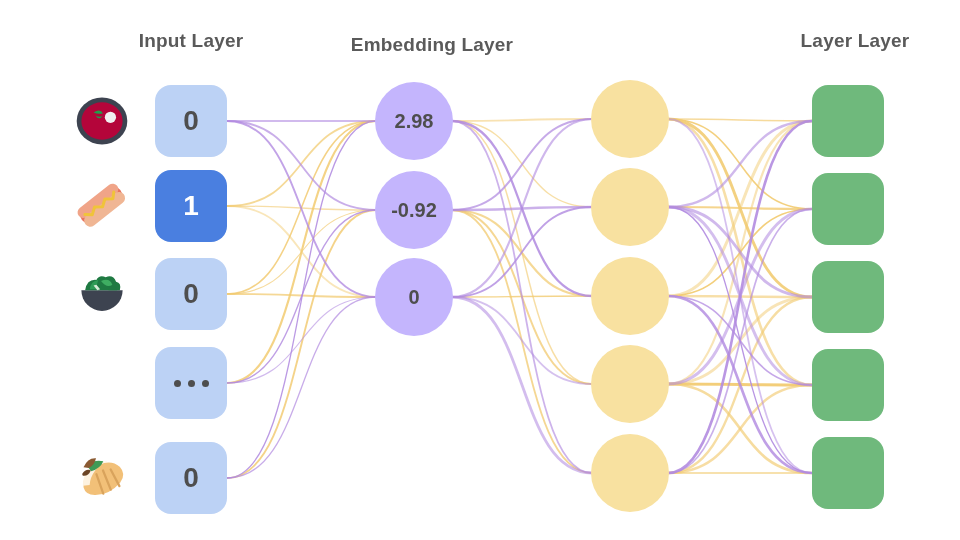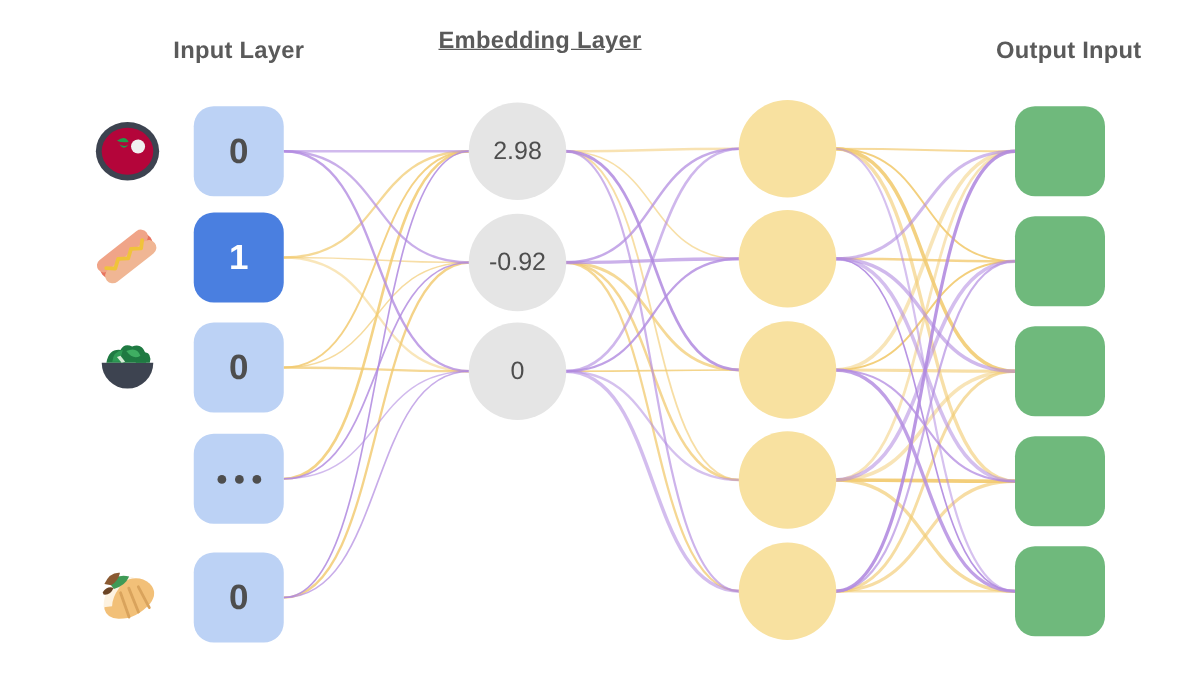--- a/index.html
+++ b/index.html
@@ -66,24 +66,24 @@
   .dot {
     width: 7px;
     height: 7px;
     border-radius: 50%;
     background: #4e4e4e;
   }
   .embed-circle {
     width: 78px;
     height: 78px;
     border-radius: 50%;
-    background: #e5e5e5;
+    background: #c4b5fd;
     font-size: 20px;
     color: #4e4e4e;
-    font-weight: normal;
+    font-weight: bold;
   }
   .hidden-circle {
     width: 78px;
     height: 78px;
     border-radius: 50%;
     background: #f8e1a0;
   }
   .output-box {
     width: 72px;
     height: 72px;
@@ -156,22 +156,22 @@
       <path d="M 668 207 C 747.2 207, 732.8 473, 812 473" stroke="#b18ae0" stroke-width="1.3252268021578095" fill="none" opacity="0.9058458749069115"></path>
       <path d="M 668 296 C 747.2 296, 732.8 385, 812 385" stroke="#b18ae0" stroke-width="1.687724957637361" fill="none" opacity="0.748984860798337"></path>
       <path d="M 668 296 C 747.2 296, 732.8 473, 812 473" stroke="#b18ae0" stroke-width="2.674185353552078" fill="none" opacity="0.8103163167020848"></path>
       <path d="M 668 384 C 747.2 384, 732.8 209, 812 209" stroke="#b18ae0" stroke-width="2.937492124595443" fill="none" opacity="0.5538421216042909"></path>
       <path d="M 668 473 C 747.2 473, 732.8 121, 812 121" stroke="#b18ae0" stroke-width="2.600692134201849" fill="none" opacity="0.8919970390419463"></path>
       <path d="M 668 473 C 747.2 473, 732.8 209, 812 209" stroke="#b18ae0" stroke-width="1.7331559823887217" fill="none" opacity="0.6771978427619665"></path>
     </svg>
 
   <div id="titles-container">
       <div class="layer-title" style="left: 191px; top: 30px;">Input Layer</div>
-      <div class="layer-title" style="left: 432px; top: 22px; text-decoration: underline;">Embedding Layer</div>
-      <div class="layer-title" style="left: 855px; top: 30px;">Output Input</div>
+      <div class="layer-title" style="left: 432px; top: 34px;">Embedding Layer</div>
+      <div class="layer-title" style="left: 855px; top: 30px;">Layer Layer</div>
     </div>
   <div id="icons-container">
       <div class="emoji-icon" style="left: 72px; top: 91px;">
         <svg viewBox="0 0 64 64" width="60" height="60">
      <ellipse cx="32" cy="32" rx="27" ry="25" fill="#3d4350"></ellipse>
      <ellipse cx="32" cy="32" rx="22" ry="20" fill="#b4053a"></ellipse>
      <path d="M23 23 q7 -5 10 1 q-6 1 -10 -1z" fill="#1f9e4a"></path>
      <path d="M25 26 q5 3 8 0 q-4 6 -8 0z" fill="#1f9e4a"></path>
      <ellipse cx="41" cy="28" rx="6" ry="6" fill="#f0f0f0"></ellipse>
      <path d="M41 22 q3 2 1 5 q-3 -1 -1 -5z" fill="#f0f0f0"></path>

